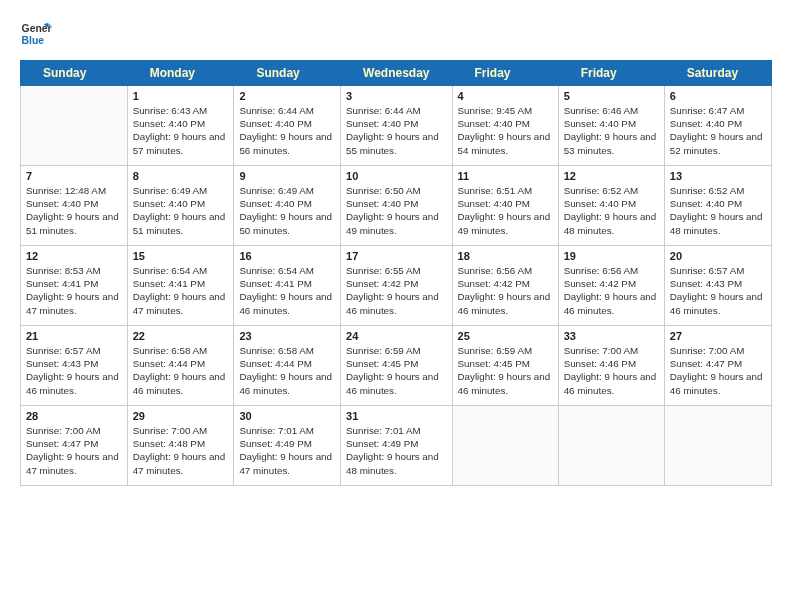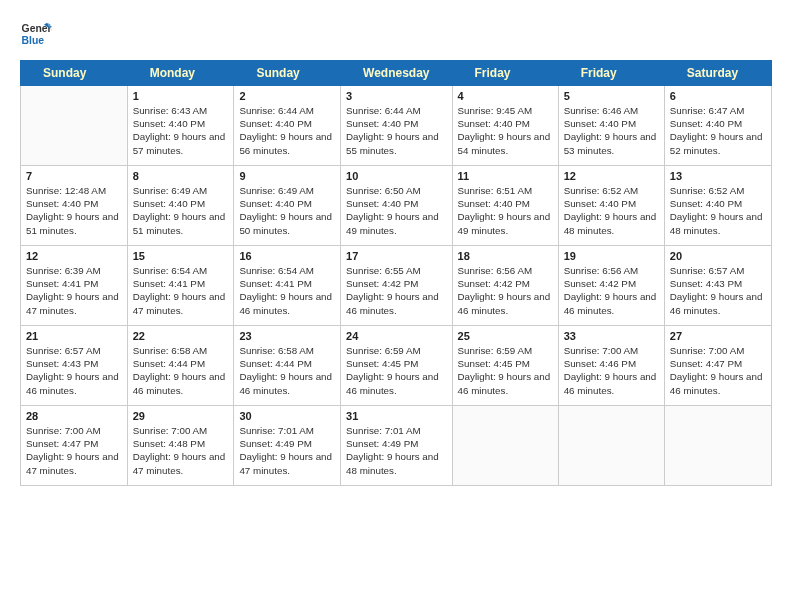--- a/index.html
+++ b/index.html
@@ -170,21 +170,21 @@
             <div class="cell-text"><span>Sunrise: 6:52 AM</span><br><span>Sunset: 4:40 PM</span><br><span>Daylight: 9 hours and 48 minutes.</span></div>
           </td>
           <td>
             <span class="day-num">13</span>
             <div class="cell-text"><span>Sunrise: 6:52 AM</span><br><span>Sunset: 4:40 PM</span><br><span>Daylight: 9 hours and 48 minutes.</span></div>
           </td>
         </tr>
         <tr>
           <td>
             <span class="day-num">12</span>
-            <div class="cell-text"><span>Sunrise: 6:39 AM</span><br><span>Sunset: 4:41 PM</span><br><span>Daylight: 9 hours and 47 minutes.</span></div>
+            <div class="cell-text"><span>Sunrise: 8:53 AM</span><br><span>Sunset: 4:41 PM</span><br><span>Daylight: 9 hours and 47 minutes.</span></div>
           </td>
           <td>
             <span class="day-num">15</span>
             <div class="cell-text"><span>Sunrise: 6:54 AM</span><br><span>Sunset: 4:41 PM</span><br><span>Daylight: 9 hours and 47 minutes.</span></div>
           </td>
           <td>
             <span class="day-num">16</span>
             <div class="cell-text"><span>Sunrise: 6:54 AM</span><br><span>Sunset: 4:41 PM</span><br><span>Daylight: 9 hours and 46 minutes.</span></div>
           </td>
           <td>

